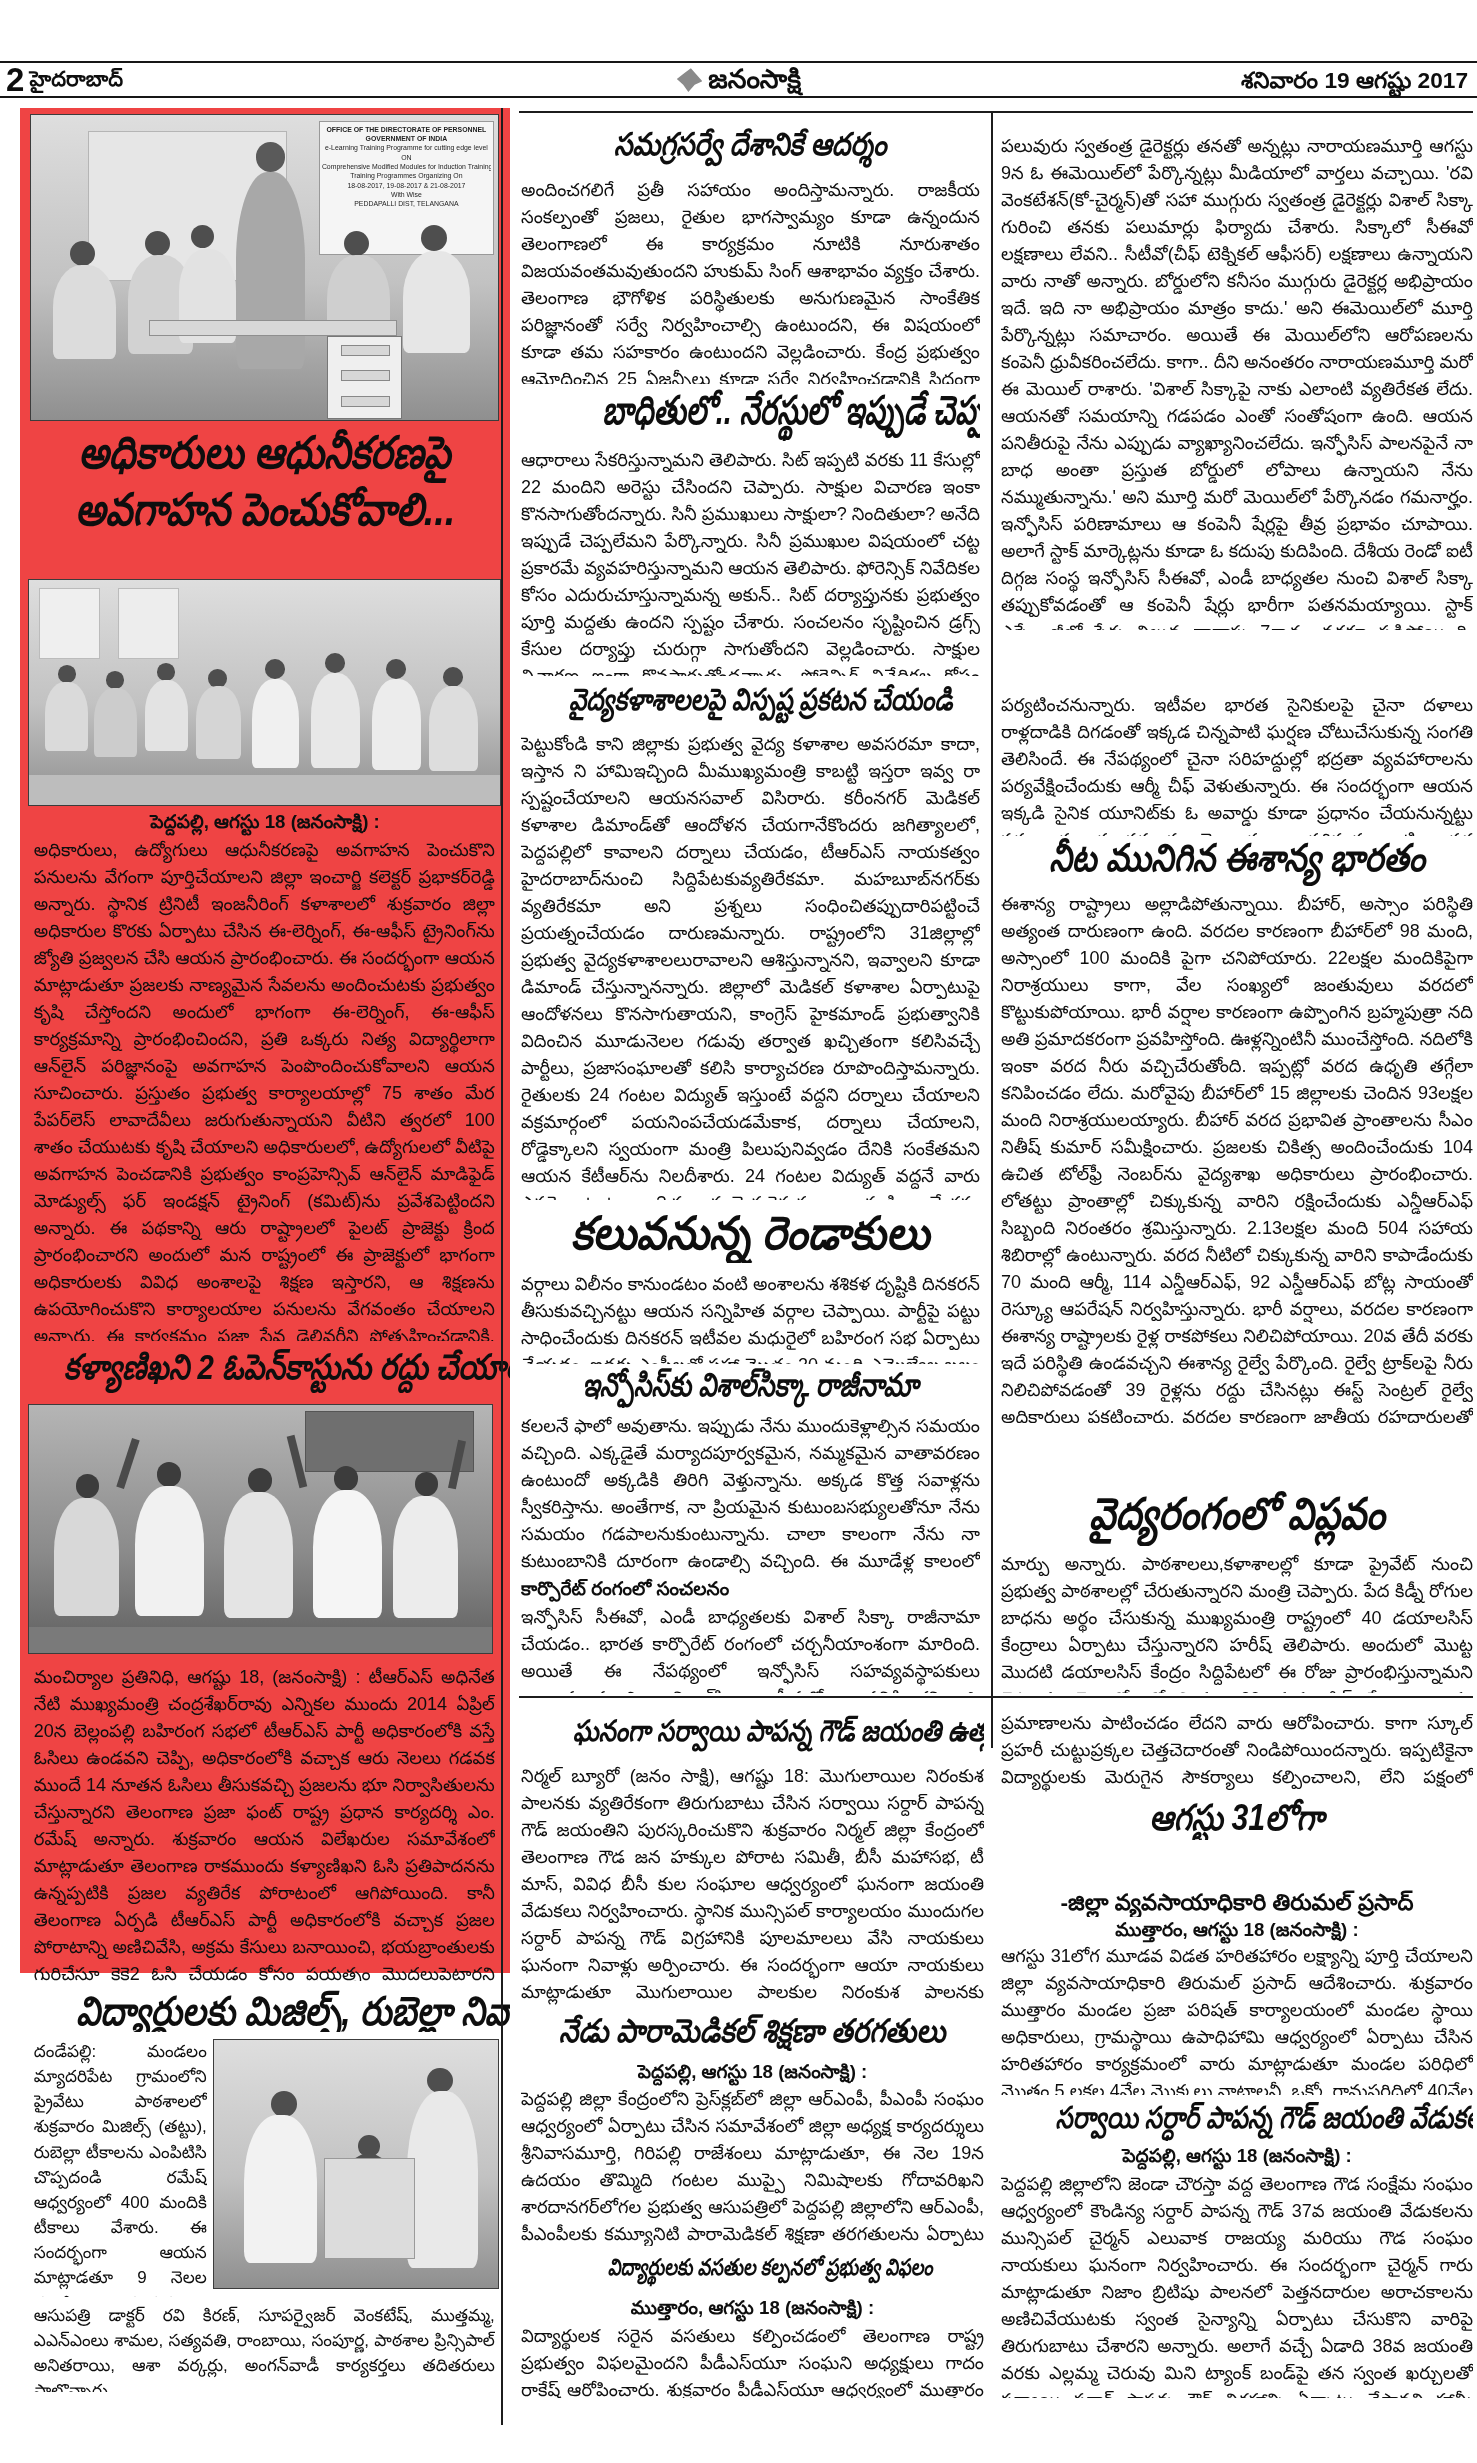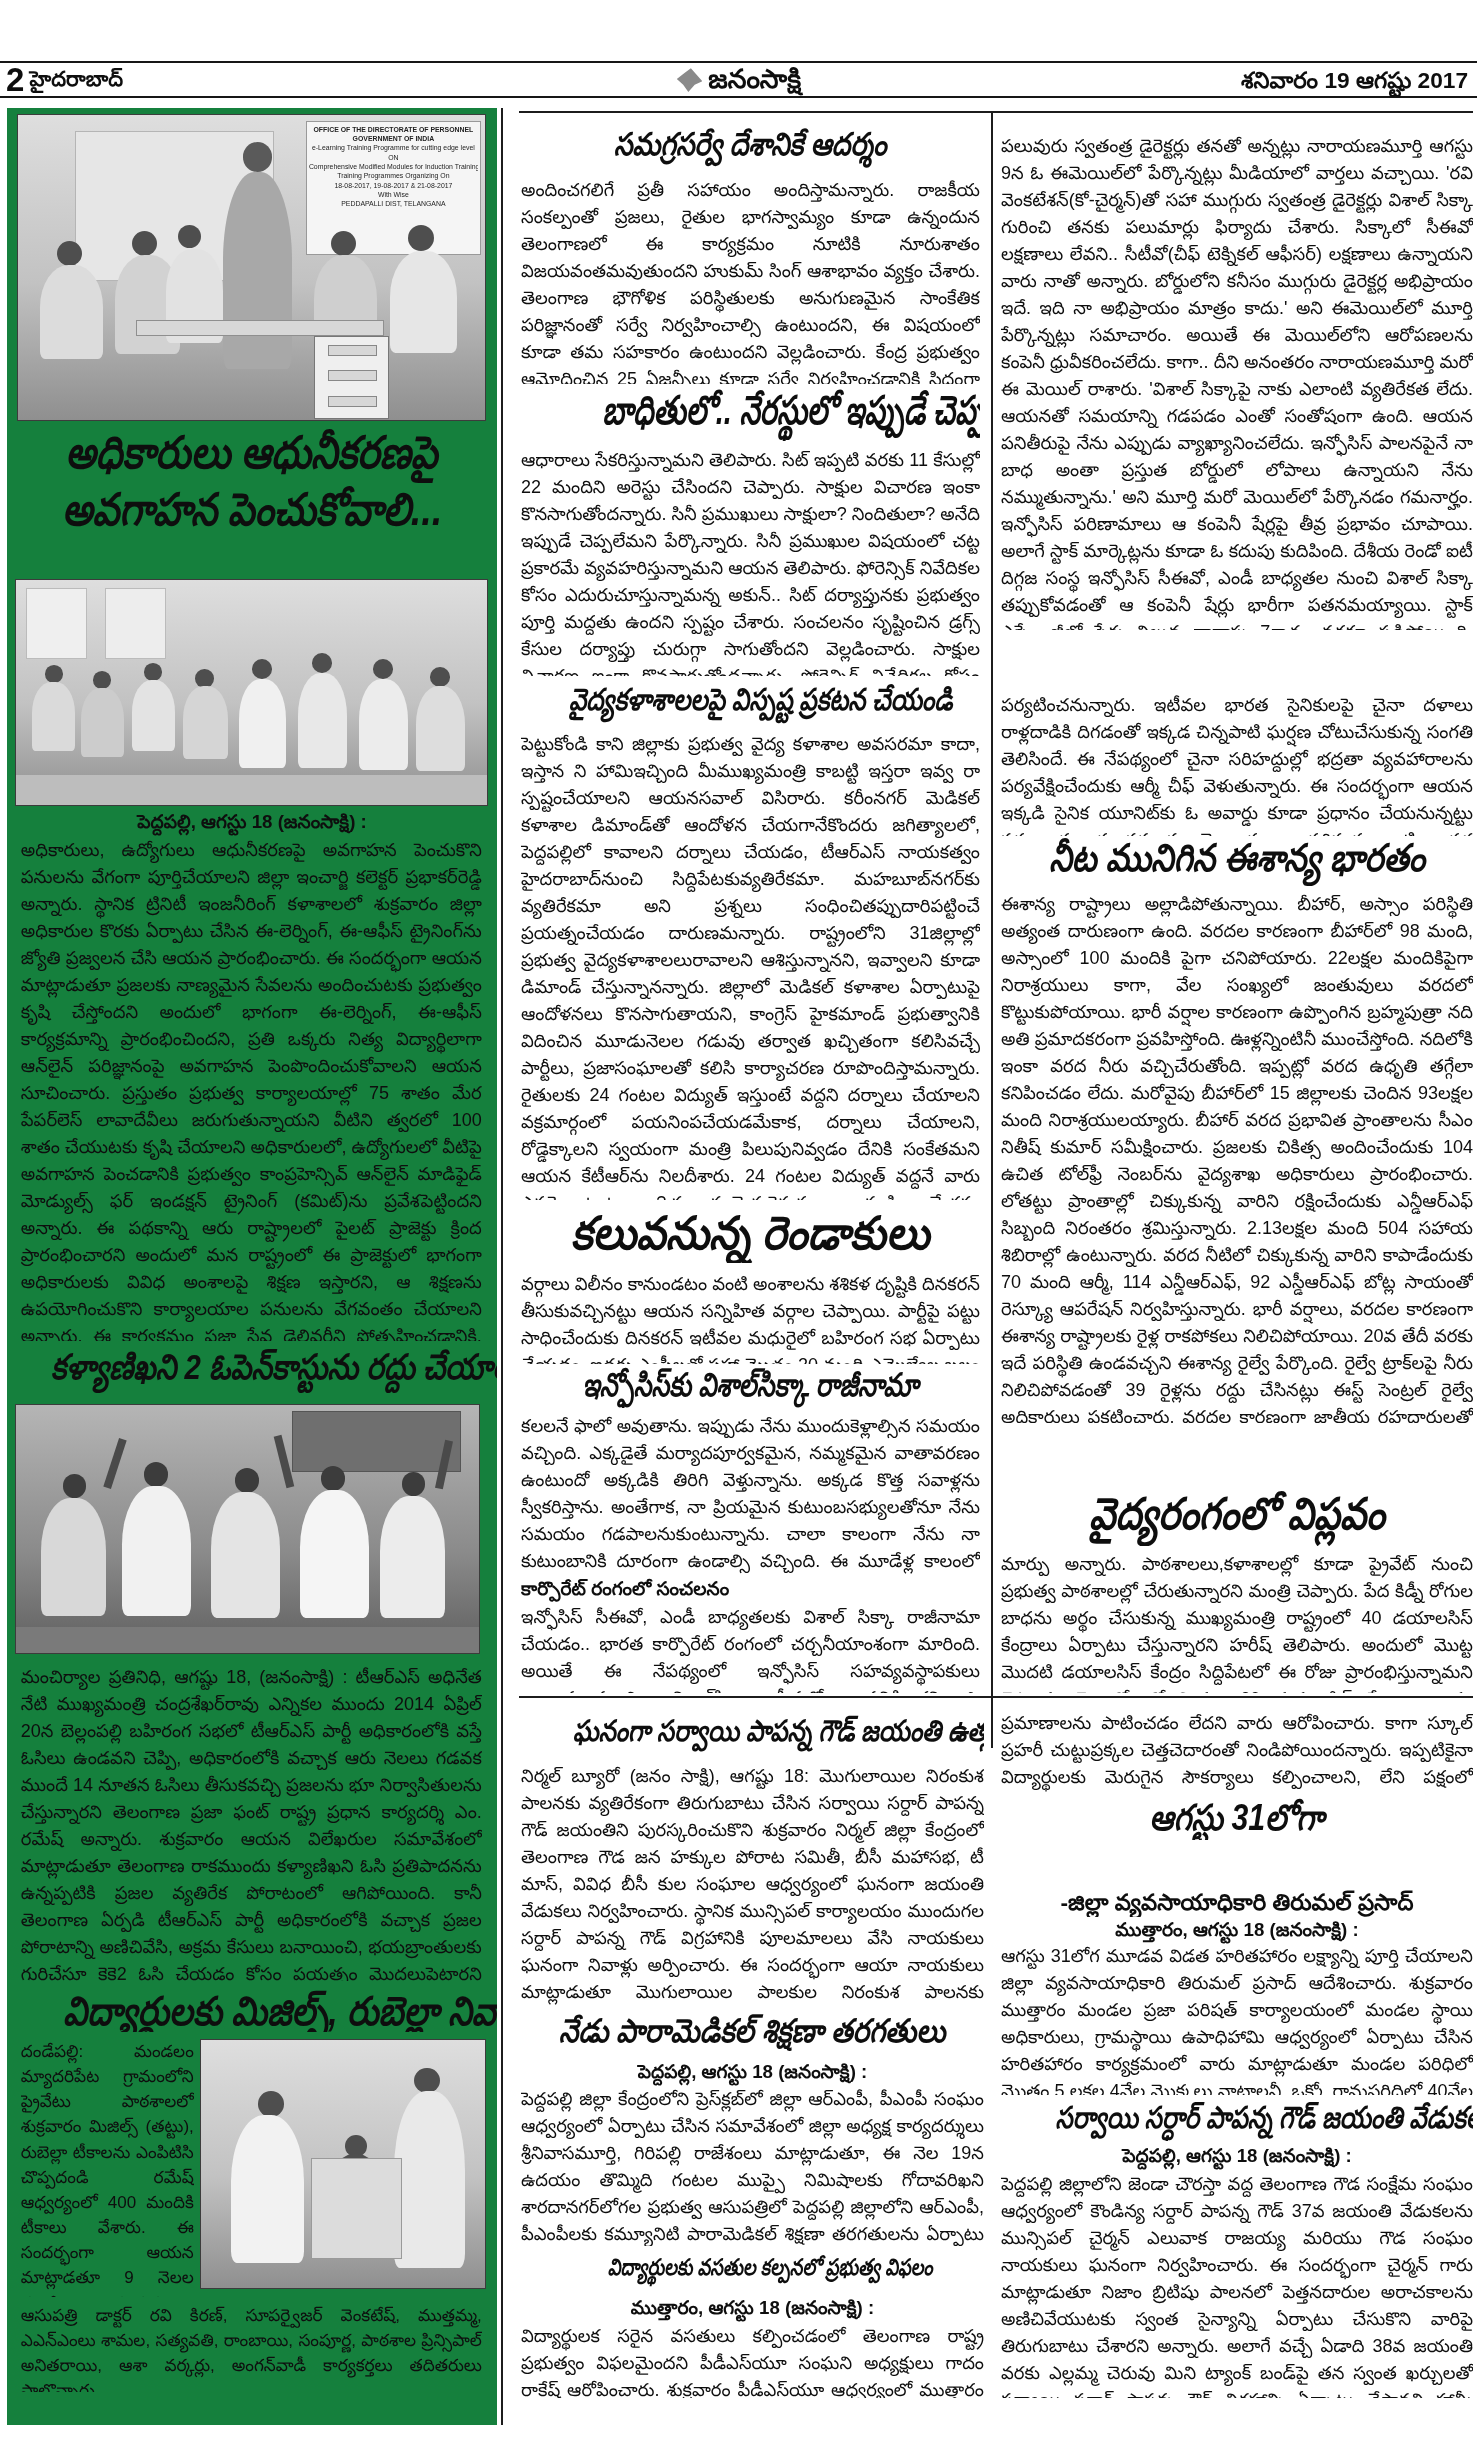--- a/index.html
+++ b/index.html
@@ -18,21 +18,21 @@
   .jt{position:absolute;text-align:justify;font-size:18px;line-height:1.5;overflow:hidden;}
   .jt.small{font-size:17px;line-height:1.48;}
   .hl{position:absolute;font-weight:bold;text-align:center;overflow:hidden;white-space:nowrap;font-style:italic;}
   .hl .fit{display:inline-block;transform:scaleX(.84);transform-origin:50% 50%;}
   .dateline{position:absolute;font-weight:bold;font-size:18.7px;text-align:center;overflow:hidden;white-space:nowrap;}
   .subhl{position:absolute;font-weight:bold;text-align:center;overflow:hidden;white-space:nowrap;}
   
   .vrule{position:absolute;width:2px;background:#1c1c1c;}
   .hrule{position:absolute;height:2px;background:#1c1c1c;}
   
-  .leftcol{position:absolute;left:7px;top:108px;width:490px;height:2317px;background:#15803d;}
+  .leftcol{position:absolute;left:20px;top:108px;width:490px;height:1865px;background:#ef4444;}
   
   .photo{position:absolute;border:1px solid #3c3c3c;overflow:hidden;
          background:linear-gradient(180deg,#dedede 0%,#c2c2c2 55%,#8f8f8f 100%);}
   .ph-dark{background:linear-gradient(180deg,#b5b5b5 0%,#8a8a8a 60%,#5f5f5f 100%);}
   .head{position:absolute;border-radius:50%;background:#4e4e4e;}
   .torso{position:absolute;border-radius:45% 45% 8% 8%;}
   .flat{position:absolute;}
   .banner{position:absolute;background:#f5f5f5;border:1px solid #999;color:#222;
           font-size:6.9px;line-height:1.35;text-align:center;padding:3px 2px;overflow:hidden;}
   .banner .bl{display:block;white-space:nowrap;overflow:hidden;}

